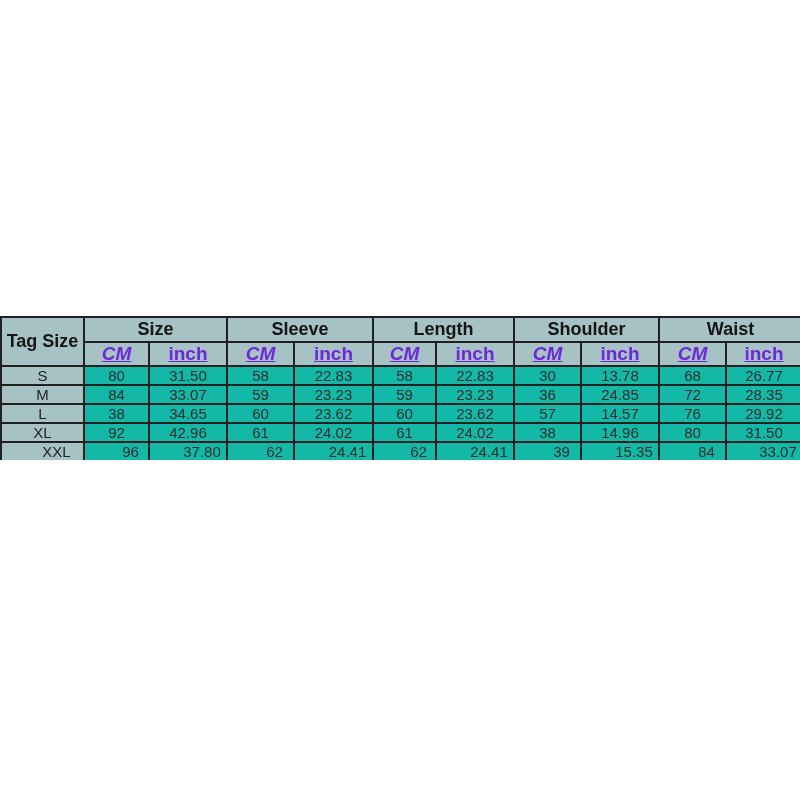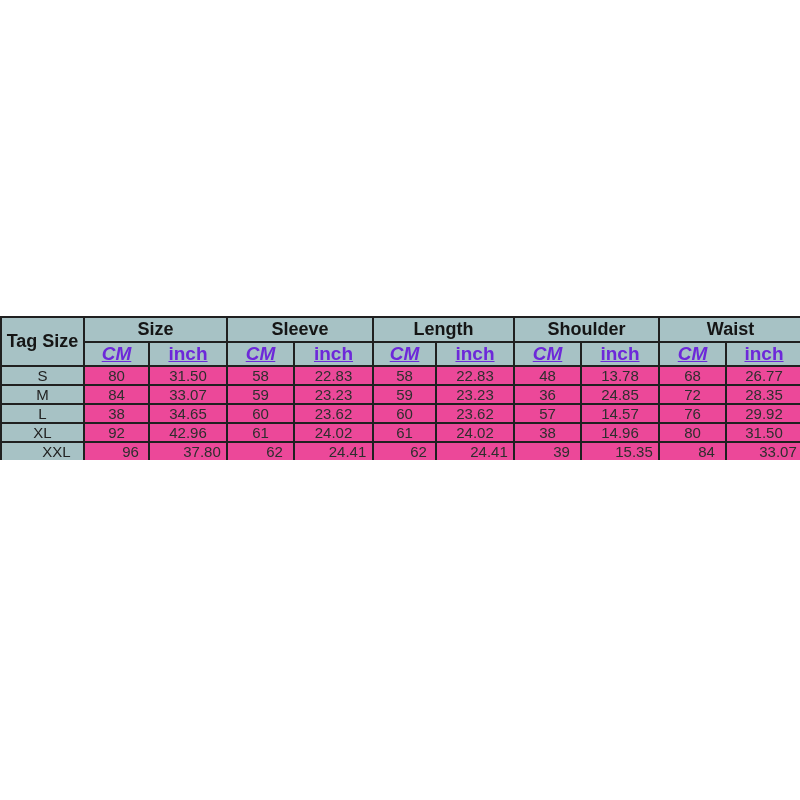--- a/index.html
+++ b/index.html
@@ -36,21 +36,21 @@
     vertical-align: middle;
     overflow: hidden;
     white-space: nowrap;
   }
   
   table.size-chart tr:last-child td { border-bottom: none; padding-left: 28px; }
   table.size-chart th:last-child,
   table.size-chart td:last-child { border-right: none; }
 
   .hdr-blue { background: #a7c2c5; }
-  .cell-green { background: #ec4899; }
+  .cell-green { background: #14b8a6; }
 
   th.tag-size-hdr {
     font-size: 18px;
     font-weight: bold;
     color: #151515;
   }
   th.group-hdr {
     font-size: 18px;
     font-weight: bold;
     color: #151515;
@@ -115,21 +115,21 @@
       </tr>
 
       <tr>
         <td class="row-label">S</td>
         <td class="cell-green val">80</td>
         <td class="cell-green val">31.50</td>
         <td class="cell-green val">58</td>
         <td class="cell-green val">22.83</td>
         <td class="cell-green val">58</td>
         <td class="cell-green val">22.83</td>
-        <td class="cell-green val">48</td>
+        <td class="cell-green val">30</td>
         <td class="cell-green val">13.78</td>
         <td class="cell-green val">68</td>
         <td class="cell-green val">26.77</td>
       </tr>
       <tr>
         <td class="row-label">M</td>
         <td class="cell-green val">84</td>
         <td class="cell-green val">33.07</td>
         <td class="cell-green val">59</td>
         <td class="cell-green val">23.23</td>

